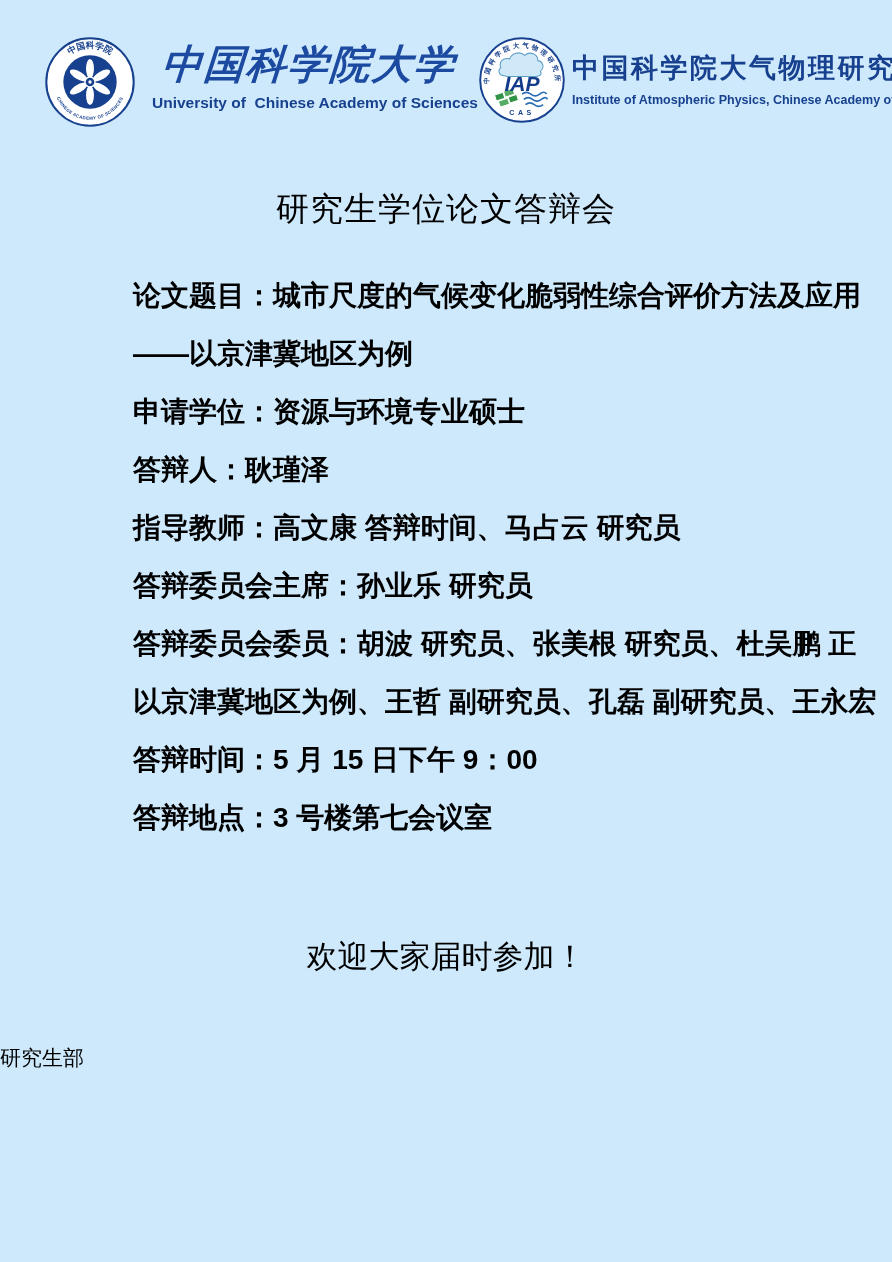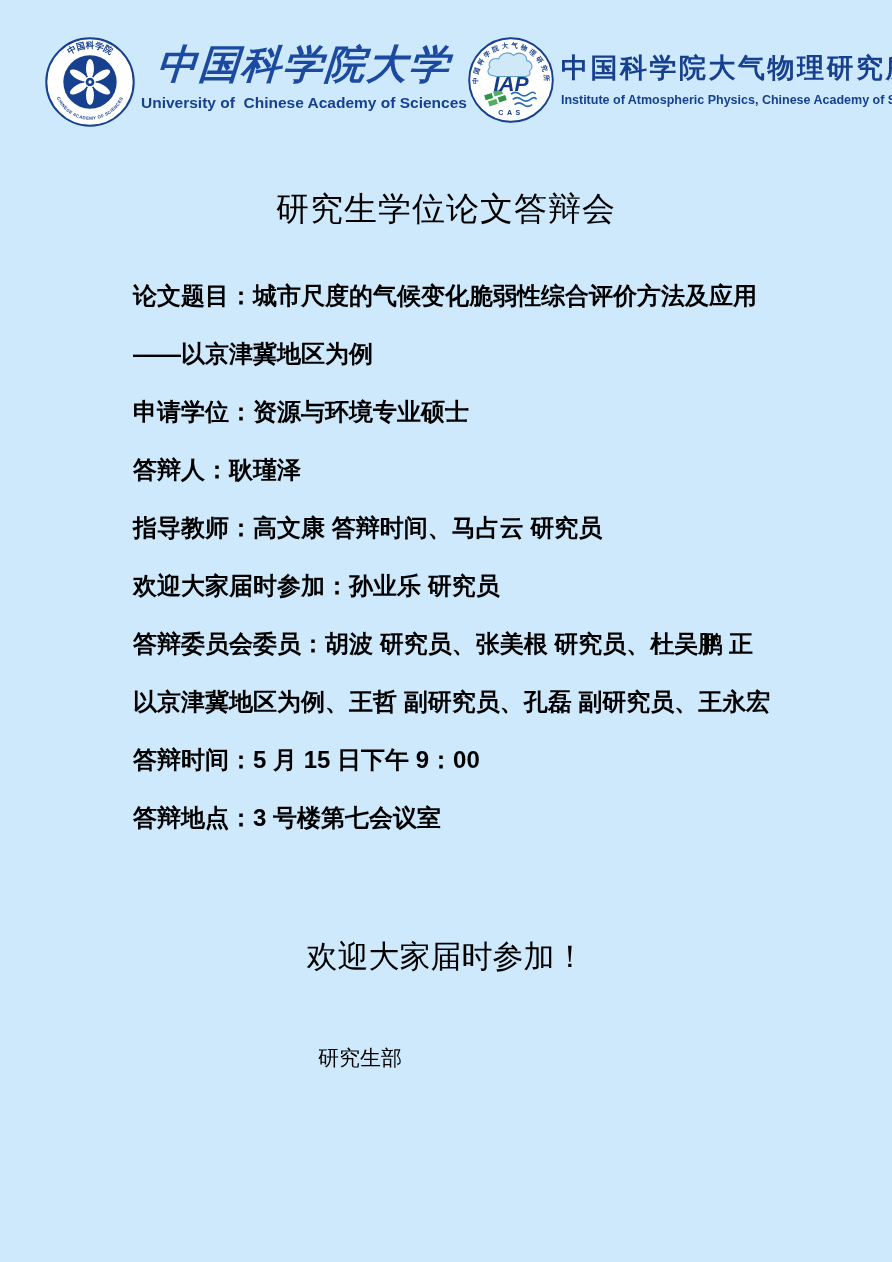--- a/index.html
+++ b/index.html
@@ -37,20 +37,21 @@
     color: #1c4aa0;
     white-space: nowrap;
     transform: skewX(-4deg);
   }
   .ucas-en {
     margin-top: 2px;
     font-size: 15.5px;
     font-weight: bold;
     color: #17418f;
     white-space: pre;
+    margin-left: 11px;
   }
   .org-text-iap {
     margin-left: 6px;
     padding-top: 14px;
     display: flex;
     flex-direction: column;
   }
   .iap-cn {
     font-family: "Liberation Serif", serif;
     font-size: 27px;
@@ -70,35 +71,35 @@
   .title {
     margin: 60px 0 2px 0;
     text-align: center;
     font-size: 33px;
     font-weight: 500;
     letter-spacing: 1px;
     line-height: 42px;
   }
   .body-lines { margin: 37px 0 0 133px; }
   .body-line {
-    font-size: 24px;
+    font-size: 28px;
     font-weight: 600;
     line-height: 58px;
     white-space: pre;
   }
   .welcome {
     margin-top: 88px;
     text-align: center;
     font-size: 31px;
     font-weight: 500;
     line-height: 44px;
   }
   .signature {
     margin-top: 64px;
-    text-align: center;
+    text-align: left;
     padding-right: 172px;
     font-family: "Liberation Serif", serif;
     font-size: 21px;
     line-height: 30px;
   }
 </style>
 </head>
 <body>
 
 <div class="page">
@@ -174,21 +175,21 @@
   </div>
 
   <h1 class="title">研究生学位论文答辩会</h1>
 
   <div class="body-lines">
     <div class="body-line">论文题目：城市尺度的气候变化脆弱性综合评价方法及应用</div>
     <div class="body-line">——以京津冀地区为例</div>
     <div class="body-line">申请学位：资源与环境专业硕士</div>
     <div class="body-line">答辩人：耿瑾泽</div>
     <div class="body-line">指导教师：高文康 答辩时间、马占云 研究员</div>
-    <div class="body-line">欢迎大家届时参加：孙业乐 研究员</div>
+    <div class="body-line">答辩委员会主席：孙业乐 研究员</div>
     <div class="body-line">答辩委员会委员：胡波 研究员、张美根 研究员、杜吴鹏 正</div>
     <div class="body-line">以京津冀地区为例、王哲 副研究员、孔磊 副研究员、王永宏</div>
     <div class="body-line">答辩时间：5 月 15 日下午 9：00</div>
     <div class="body-line">答辩地点：3 号楼第七会议室</div>
   </div>
 
   <div class="welcome">欢迎大家届时参加！</div>
 
   <div class="signature">研究生部</div>
 

